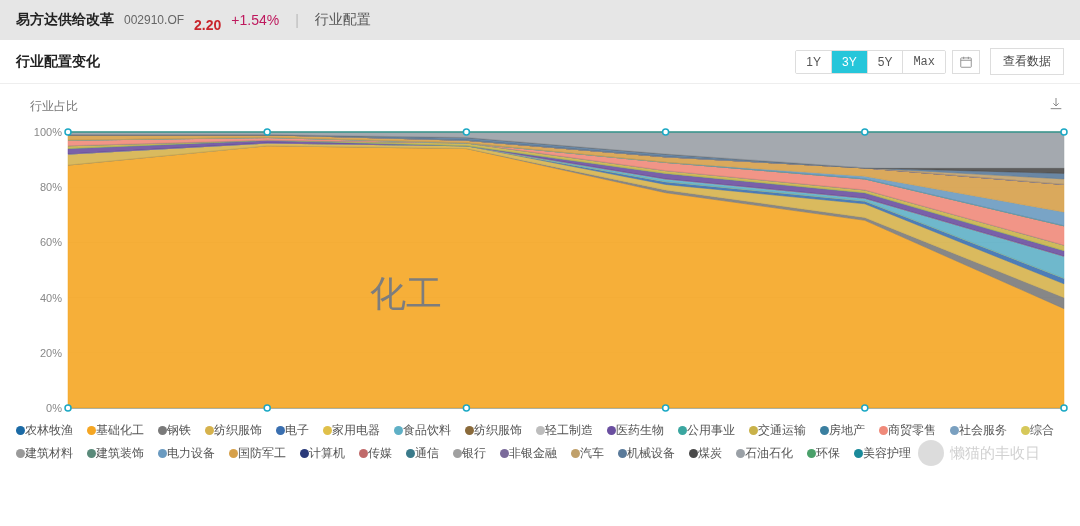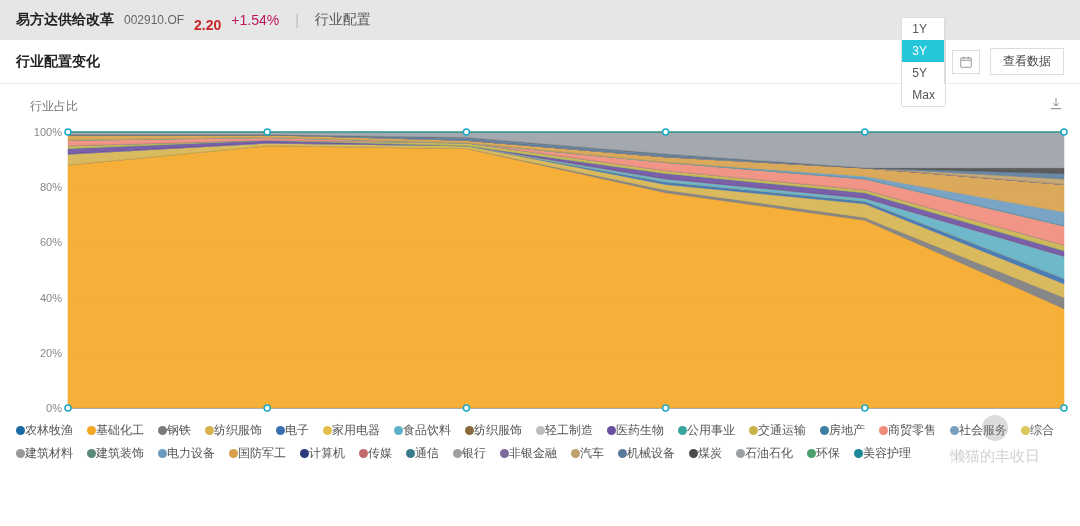--- a/index.html
+++ b/index.html
@@ -7,40 +7,40 @@
   .header { background: #e6e6e6; height: 40px; display: flex; align-items: center; padding: 4px 16px; font-size: 14px; gap: 10px; }
   .header .name { font-weight: bold; color: #222; }
   .header .code { color: #666; font-size: 12px; }
   .header .price { color: #c9252c; font-weight: bold; margin-top: 10px; }
   .header .change { color: #be185d; }
   .header .sep { color: #bbb; margin: 0 6px; }
   .header .tab { color: #555; }
   .subbar { height: 44px; border-bottom: 1px solid #eee; display: flex; align-items: center; justify-content: space-between; padding: 0 16px; }
   .subbar .title { font-weight: bold; font-size: 14px; color: #222; }
   .subbar .right { display: flex; align-items: center; gap: 0; }
-  .range-group { display: flex; border: 1px solid #ddd; border-radius: 2px; overflow: hidden; flex-direction: column; }
+  .range-group { display: flex; border: 1px solid #ddd; border-radius: 2px; overflow: hidden; }
   .range-btn { padding: 4px 10px; font-size: 12px; background: #fff; color: #555; border-right: 1px solid #ddd; cursor: pointer; }
-  .range-btn:last-child { border-right: none; }
+  .range-btn:last-child { border-right: none; font-family: Liberation Mono, monospace; }
   .range-btn.active { background: #26c6da; color: #fff; }
   .icon-btn { width: 28px; height: 24px; border: 1px solid #ddd; margin-left: 6px; display: flex; align-items: center; justify-content: center; cursor: pointer; background: #fff; }
   .icon-btn svg { width: 14px; height: 14px; stroke: #888; fill: none; stroke-width: 1.5; }
   .view-btn { border: 1px solid #ddd; padding: 4px 12px; font-size: 12px; margin-left: 10px; background: #fff; cursor: pointer; color: #444; }
   .chart-wrap { position: relative; padding: 12px 16px 0 30px; }
   .ylabel-row { display: flex; justify-content: space-between; align-items: center; }
   .ylabel { font-size: 12px; color: #777; }
   .dl-icon { cursor: pointer; }
   .dl-icon svg { width: 16px; height: 16px; stroke: #888; fill: none; stroke-width: 1.5; }
   .plot { position: relative; margin-top: 6px; }
   .plot svg { display: block; }
   .overlay-label { position: absolute; left: 340px; top: 148px; font-size: 36px; color: #7d7d7d; pointer-events: none; }
   .xaxis { display: flex; justify-content: space-between; font-size: 11px; color: #888; padding: 4px 0 0 0; }
   .legend { padding: 8px 16px 10px 16px; display: flex; flex-wrap: wrap; gap: 6px 14px; font-size: 12px; color: #555; position: relative; }
   .legend .item { display: flex; align-items: center; }
   .legend .swatch { width: 9px; height: 9px; border-radius: 50%; display: inline-block; }
-  .watermark { position: absolute; right: 40px; bottom: 6px; font-size: 15px; color: rgba(120,120,120,0.35); pointer-events: none; display: flex; align-items: center; gap: 6px; flex-direction: column; }
+  .watermark { position: absolute; right: 40px; bottom: 6px; font-size: 15px; color: rgba(120,120,120,0.35); pointer-events: none; display: flex; align-items: center; gap: 6px; }
   .watermark .avatar { width: 26px; height: 26px; border-radius: 50%; background: rgba(140,140,140,0.3); }
 </style>
 </head>
 <body>
 
 <div class="header">
   <span class="name">易方达供给改革</span>
   <span class="code">002910.OF</span>
   <span class="price">2.20</span>
   <span class="change">+1.54%</span>
@@ -127,20 +127,21 @@
         <circle cx="237.20000000000002" cy="10" r="3" fill="#fff" stroke="#1ba8c4" stroke-width="1.5"></circle>
         <circle cx="436.40000000000003" cy="286" r="3" fill="#fff" stroke="#1ba8c4" stroke-width="1.5"></circle>
         <circle cx="436.40000000000003" cy="10" r="3" fill="#fff" stroke="#1ba8c4" stroke-width="1.5"></circle>
         <circle cx="635.6" cy="286" r="3" fill="#fff" stroke="#1ba8c4" stroke-width="1.5"></circle>
         <circle cx="635.6" cy="10" r="3" fill="#fff" stroke="#1ba8c4" stroke-width="1.5"></circle>
         <circle cx="834.8000000000001" cy="286" r="3" fill="#fff" stroke="#1ba8c4" stroke-width="1.5"></circle>
         <circle cx="834.8000000000001" cy="10" r="3" fill="#fff" stroke="#1ba8c4" stroke-width="1.5"></circle>
         <circle cx="1034" cy="286" r="3" fill="#fff" stroke="#1ba8c4" stroke-width="1.5"></circle>
         <circle cx="1034" cy="10" r="3" fill="#fff" stroke="#1ba8c4" stroke-width="1.5"></circle>
       </svg>
+    <div class="overlay-label">化工</div>
   </div>
 </div>
 
 <div class="legend" id="legend">
   <div class="watermark">
     <span class="avatar"></span>
     <span>懒猫的丰收日</span>
   </div>
 <div class="item">
       <span class="swatch" style="background: rgb(27, 106, 165);"></span>

